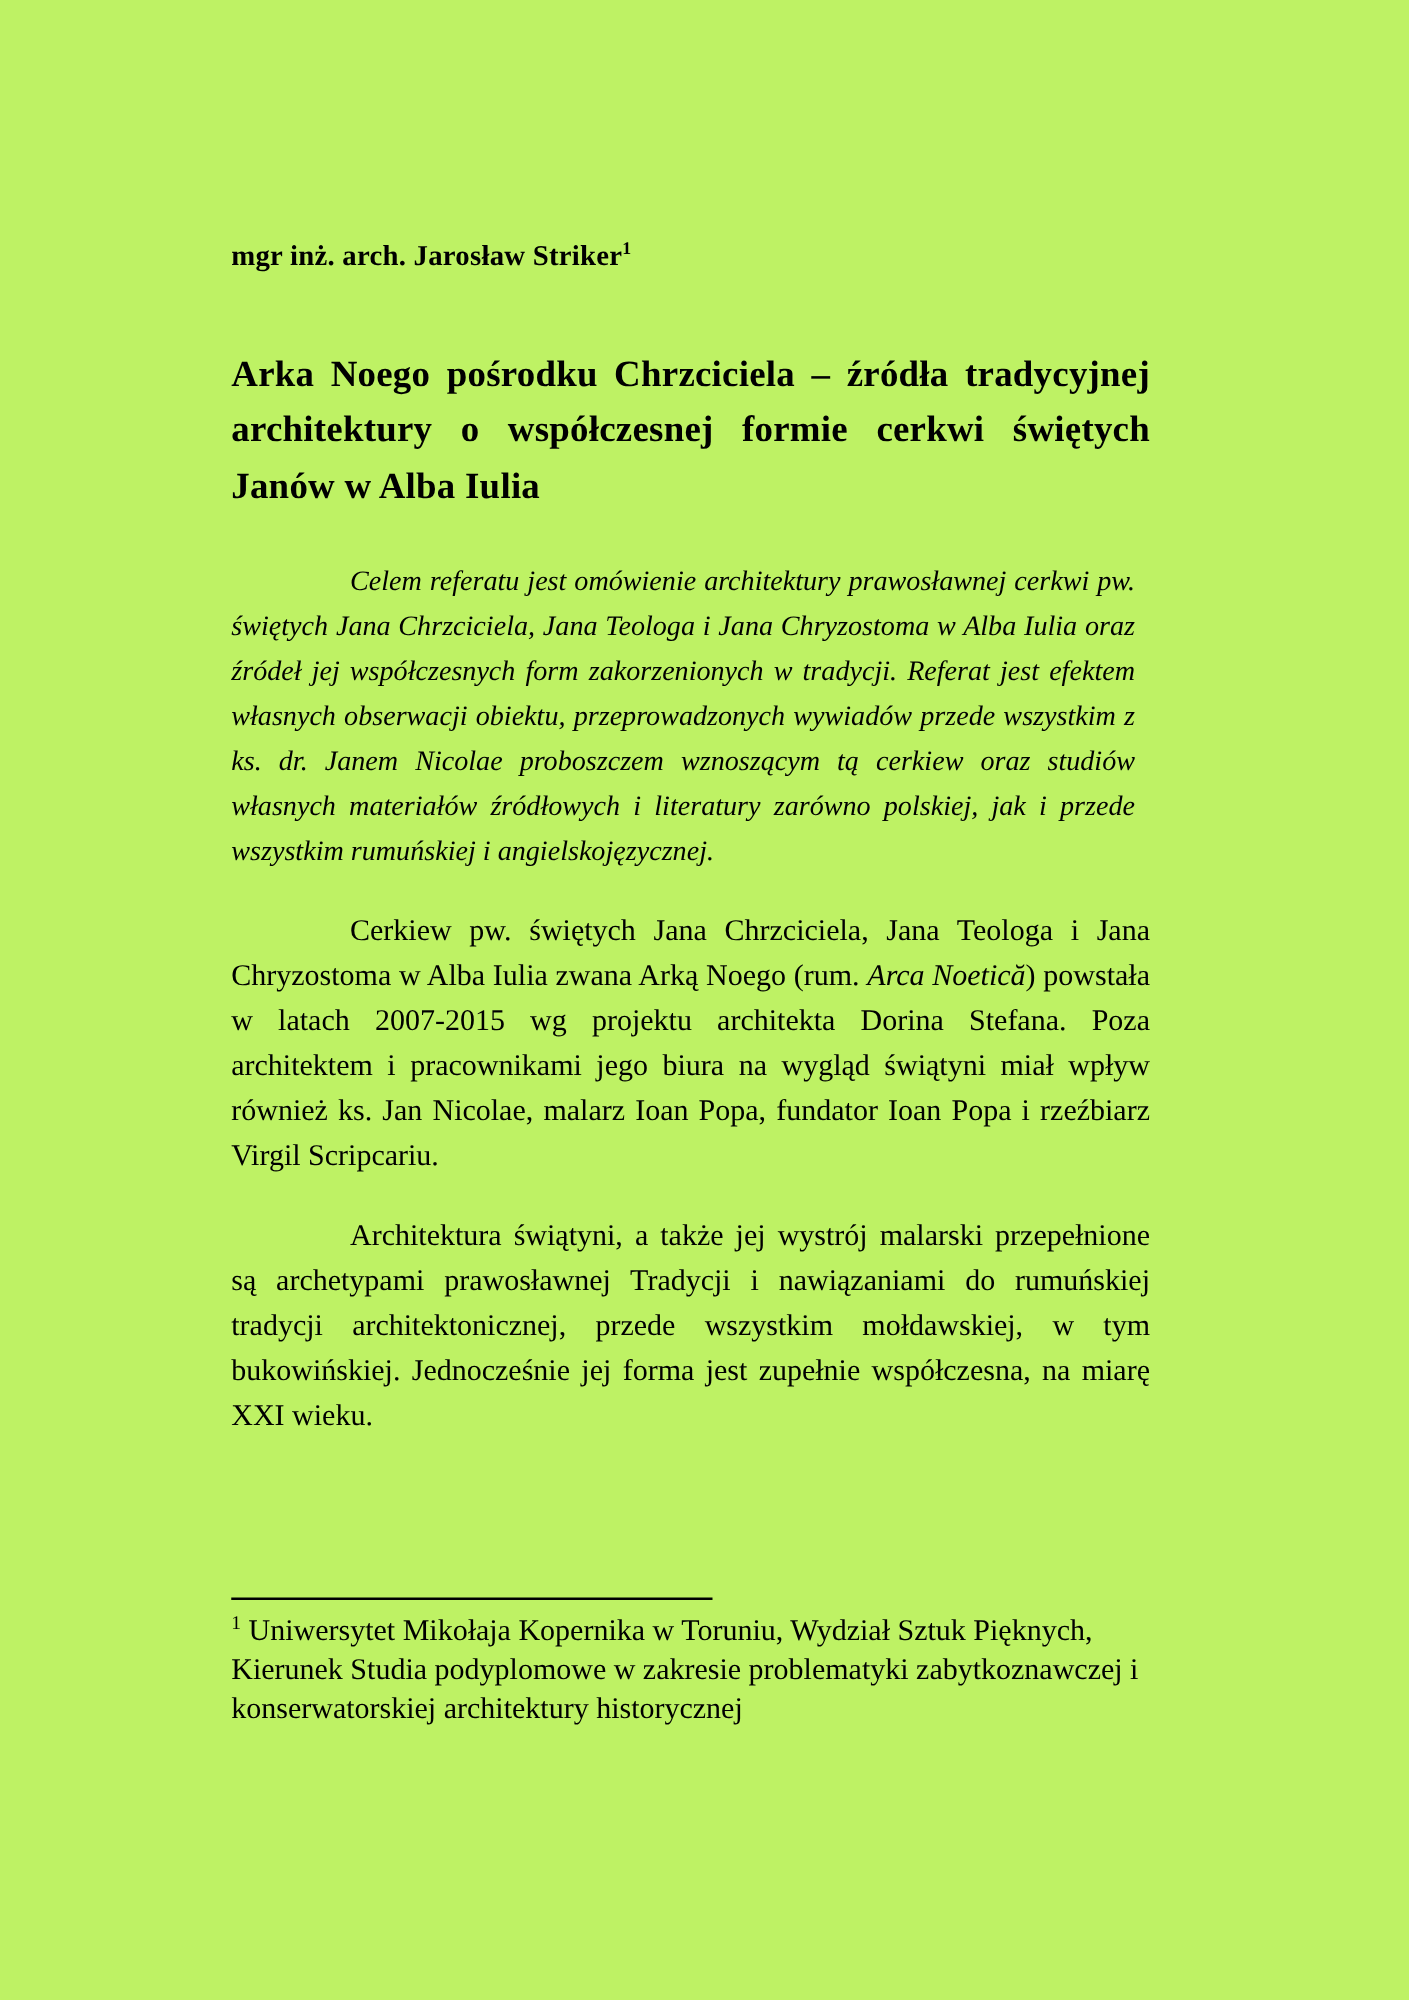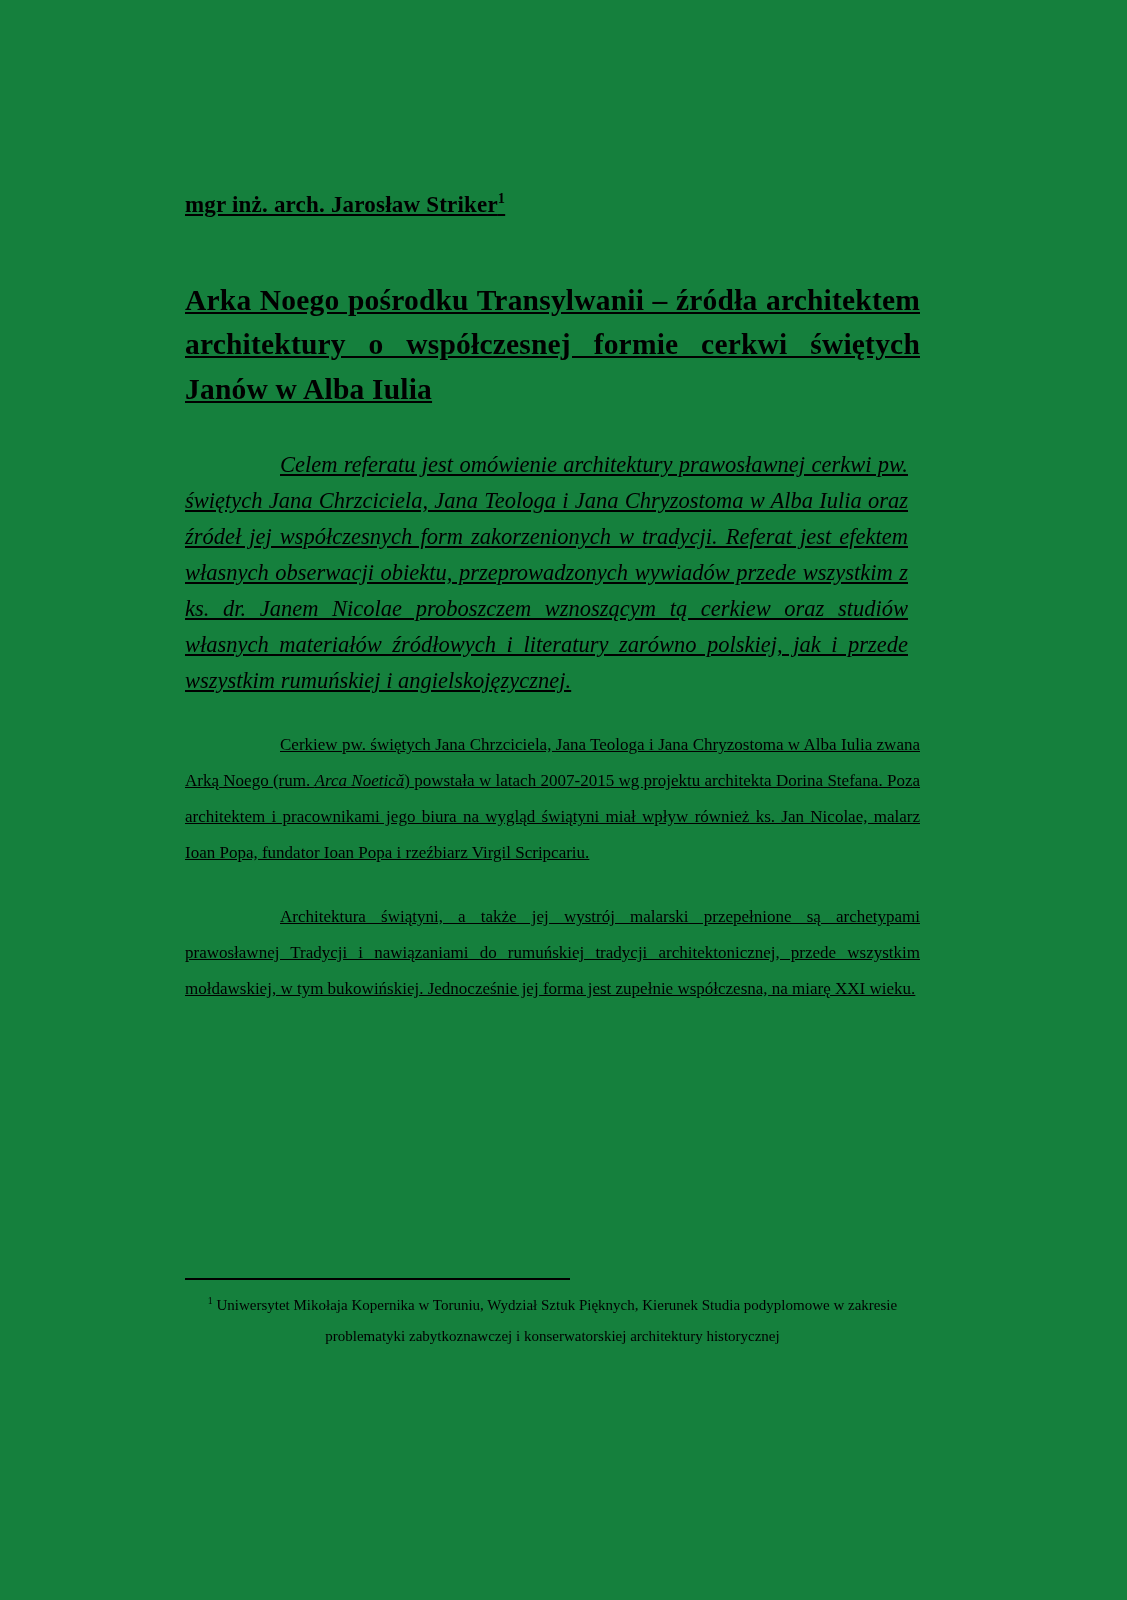--- a/index.html
+++ b/index.html
@@ -4,27 +4,26 @@
 <style>
   html, body {
     margin: 0;
     padding: 0;
     background: #ffffff;
   }
   .page {
     position: relative;
     width: 1127px;
     height: 1600px;
-    background: #15803d;
+    background: #bef264;
     color: #000000;
     font-family: "Liberation Serif", serif;
     box-sizing: border-box;
     padding: 192px 207px 0 185px;
     overflow: hidden;
-    text-decoration: underline;
   }
   .author-line {
     font-size: 23px;
     font-weight: bold;
     margin: 0 0 60px 0;
     letter-spacing: 0.2px;
   }
   sup.fn-mark {
     font-size: 0.62em;
     vertical-align: super;
@@ -41,21 +40,21 @@
   }
   .abstract-par {
     font-size: 22.5px;
     font-style: italic;
     line-height: 36px;
     text-align: justify;
     text-indent: 95px;
     margin: 0 12px 28px 0;
   }
   .body-par {
-    font-size: 17px;
+    font-size: 24px;
     line-height: 36px;
     text-align: justify;
     text-indent: 95px;
     margin: 0 0 28px 0;
   }
   .body-par em {
     font-style: italic;
   }
   .footnote-area {
     position: absolute;
@@ -63,40 +62,40 @@
     top: 1278px;
     width: 735px;
   }
   .footnote-rule {
     border: none;
     border-top: 2px solid #000000;
     width: 385px;
     margin: 0 0 10px 0;
   }
   .footnote-text {
-    font-size: 15px;
+    font-size: 24px;
     line-height: 31px;
     margin: 0;
-    text-align: center;
+    text-align: left;
   }
   .footnote-text sup {
     font-size: 0.65em;
     vertical-align: super;
     line-height: 0;
     font-weight: normal;
   }
 </style>
 </head>
 <body>
 
 <div class="page">
 
   <p class="author-line"><span>mgr inż. arch. Jarosław Striker</span><sup class="fn-mark">1</sup></p>
 
-  <h1 class="paper-title">Arka Noego pośrodku Transylwanii – źródła architektem architektury o współczesnej formie cerkwi świętych Janów w Alba Iulia</h1>
+  <h1 class="paper-title">Arka Noego pośrodku Chrzciciela – źródła tradycyjnej architektury o współczesnej formie cerkwi świętych Janów w Alba Iulia</h1>
 
   <p class="abstract-par">Celem referatu jest omówienie architektury prawosławnej cerkwi pw. świętych Jana Chrzciciela, Jana Teologa i Jana Chryzostoma w Alba Iulia oraz źródeł jej współczesnych form zakorzenionych w tradycji. Referat jest efektem własnych obserwacji obiektu, przeprowadzonych wywiadów przede wszystkim z ks. dr. Janem Nicolae proboszczem wznoszącym tą cerkiew oraz studiów własnych materiałów źródłowych i literatury zarówno polskiej, jak i przede wszystkim rumuńskiej i angielskojęzycznej.</p>
 
   <p class="body-par"><span>Cerkiew pw. świętych Jana Chrzciciela, Jana Teologa i Jana Chryzostoma w Alba Iulia zwana Arką Noego (rum. </span><em>Arca Noetică</em><span>) powstała w latach 2007-2015 wg projektu architekta Dorina Stefana. Poza architektem i pracownikami jego biura na wygląd świątyni miał wpływ również ks. Jan Nicolae, malarz Ioan Popa, fundator Ioan Popa i rzeźbiarz Virgil Scripcariu.</span></p>
 
   <p class="body-par">Architektura świątyni, a także jej wystrój malarski przepełnione są archetypami prawosławnej Tradycji i nawiązaniami do rumuńskiej tradycji architektonicznej, przede wszystkim mołdawskiej, w tym bukowińskiej. Jednocześnie jej forma jest zupełnie współczesna, na miarę XXI wieku.</p>
 
   <div class="footnote-area">
     <hr class="footnote-rule">
     <p class="footnote-text"><sup>1</sup><span> Uniwersytet Mikołaja Kopernika w Toruniu, Wydział Sztuk Pięknych, Kierunek Studia podyplomowe w zakresie problematyki zabytkoznawczej i konserwatorskiej architektury historycznej</span></p>

